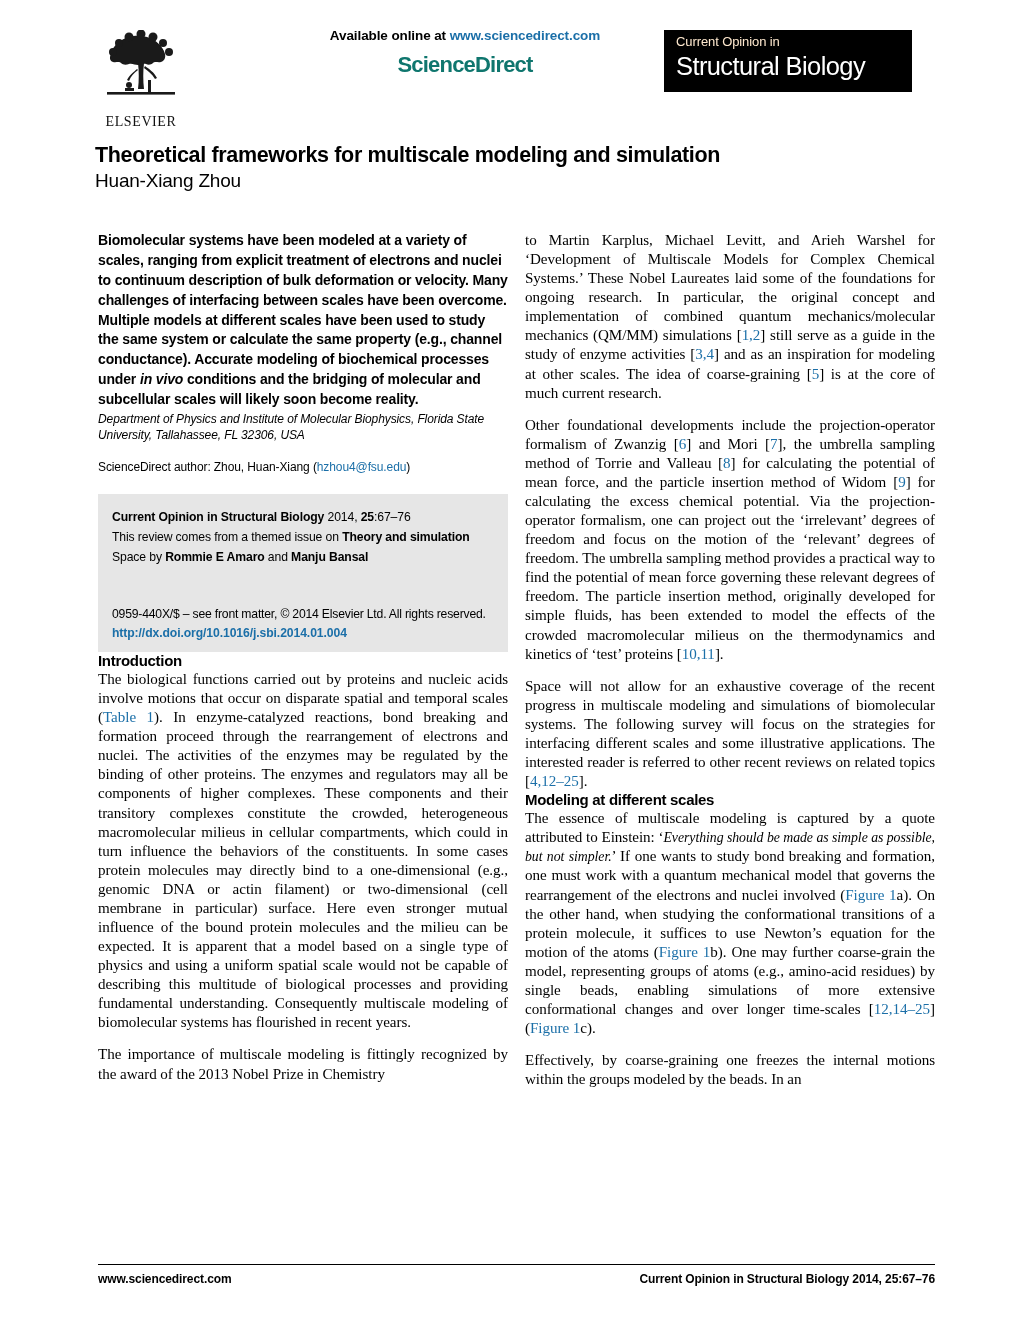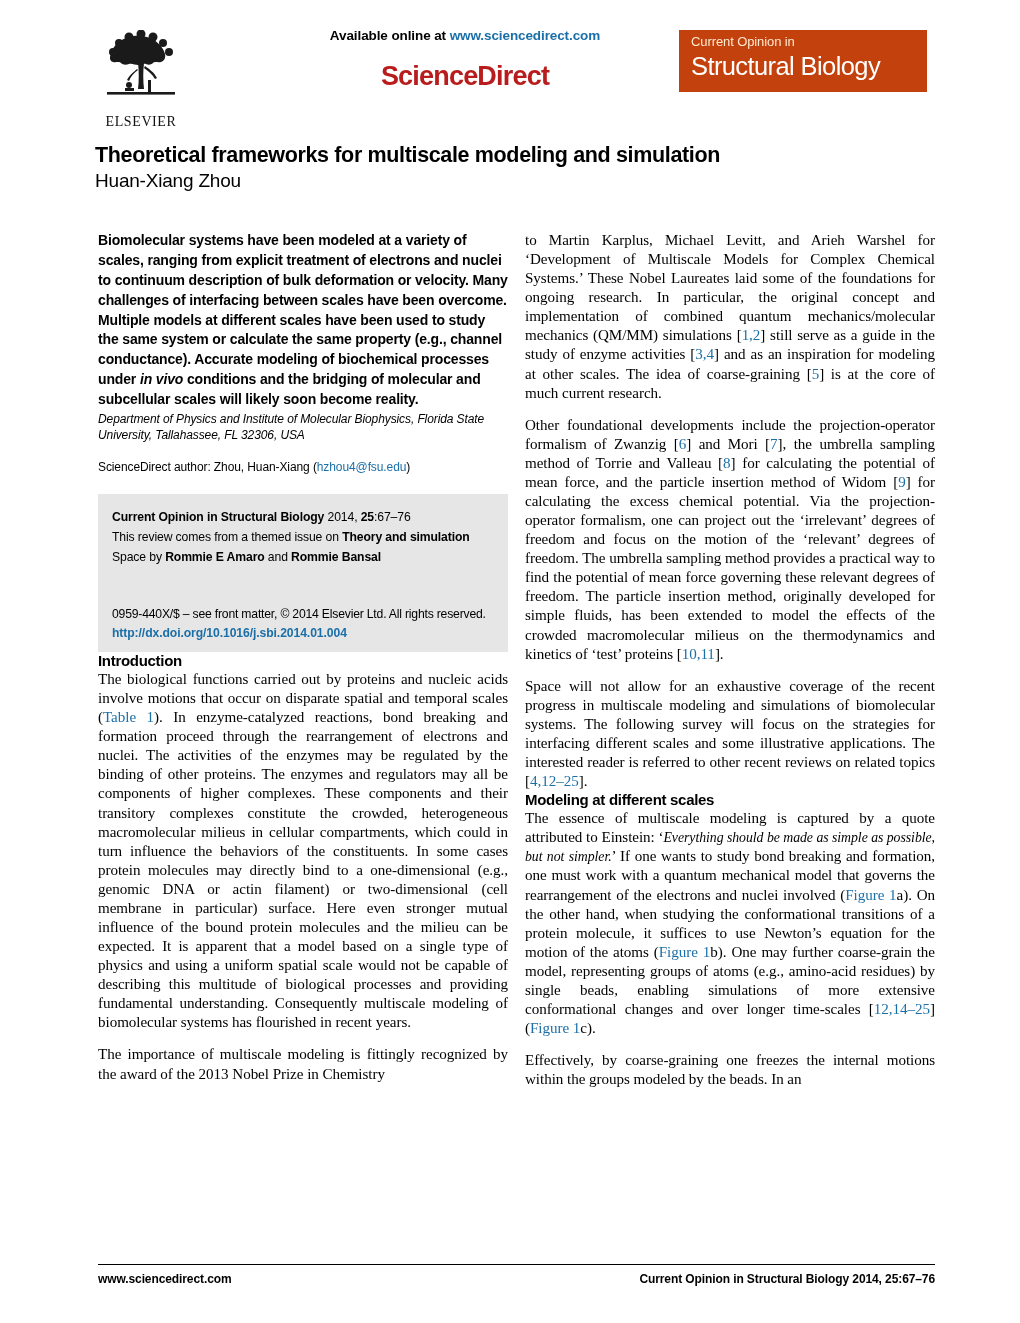--- a/index.html
+++ b/index.html
@@ -66,34 +66,34 @@
     font-family: "Liberation Sans", sans-serif;
     font-size: 13.5px;
     font-weight: bold;
     color: #000;
     letter-spacing: -0.1px;
   }
   .sd-available .link {
     color: #1b6fa8;
   }
   .sd-wordmark {
-    margin-top: 18px;
-    font-family: "Liberation Sans", sans-serif;
-    font-size: 27px;
+    margin-top: 9px;
+    font-family: "Liberation Sans", sans-serif;
+    font-size: 22px;
     font-weight: bold;
     letter-spacing: -0.8px;
-    color: #b91c1c;
+    color: #0f766e;
   }
   .journal-badge {
     position: absolute;
-    right: 0px;
+    right: 15px;
     top: 2px;
     width: 248px;
     height: 62px;
-    background: #c2410c;
+    background: #000000;
     padding: 5px 10px 4px 12px;
     box-sizing: border-box;
   }
   .journal-badge .line1 {
     font-family: "Liberation Sans", sans-serif;
     font-size: 13px;
     color: #ffe9cf;
     line-height: 1.05;
     letter-spacing: -0.1px;
   }
@@ -318,21 +318,21 @@
 
     <div class="abstract"><span>Biomolecular systems have been modeled at a variety of scales, ranging from explicit treatment of electrons and nuclei to continuum description of bulk deformation or velocity. Many challenges of interfacing between scales have been overcome. Multiple models at different scales have been used to study the same system or calculate the same property (e.g., channel conductance). Accurate modeling of biochemical processes under </span><i>in vivo</i><span> conditions and the bridging of molecular and subcellular scales will likely soon become reality.</span></div>
 
     <div class="addresses-body">Department of Physics and Institute of Molecular Biophysics, Florida State University, Tallahassee, FL 32306, USA</div>
 
     <div class="corresponding"><span>ScienceDirect author: Zhou, Huan-Xiang (</span><span class="link">hzhou4@fsu.edu</span><span>)</span></div>
 
     <div class="cite-box">
       <div class="row"><b>Current Opinion in Structural Biology</b><span> 2014, </span><b>25</b><span>:67–76</span></div>
       <div class="row"><span>This review comes from a themed issue on </span><b>Theory and simulation</b></div>
-      <div class="row"><span>Space by </span><b>Rommie E Amaro</b><span> and </span><b>Rommie Bansal</b></div>
+      <div class="row"><span>Space by </span><b>Rommie E Amaro</b><span> and </span><b>Manju Bansal</b></div>
       <div class="cite-foot">
         <div class="fm">0959-440X/$ – see front matter, © 2014 Elsevier Ltd. All rights reserved.</div>
         <div class="doi">http://dx.doi.org/10.1016/j.sbi.2014.01.004</div>
       </div>
     </div>
 
     <h2 class="section sec-intro">Introduction</h2>
 
     <p class="body-p"><span>The biological functions carried out by proteins and nucleic acids involve motions that occur on disparate spatial and temporal scales (</span><span class="ref">Table 1</span><span>). In enzyme-catalyzed reactions, bond breaking and formation proceed through the rearrangement of electrons and nuclei. The activities of the enzymes may be regulated by the binding of other proteins. The enzymes and regulators may all be components of higher complexes. These components and their transitory complexes constitute the crowded, heterogeneous macromolecular milieus in cellular compartments, which could in turn influence the behaviors of the constituents. In some cases protein molecules may directly bind to a one-dimensional (e.g., genomic DNA or actin filament) or two-dimensional (cell membrane in particular) surface. Here even stronger mutual influence of the bound protein molecules and the milieu can be expected. It is apparent that a model based on a single type of physics and using a uniform spatial scale would not be capable of describing this multitude of biological processes and providing fundamental understanding. Consequently multiscale modeling of biomolecular systems has flourished in recent years.</span></p>
 

